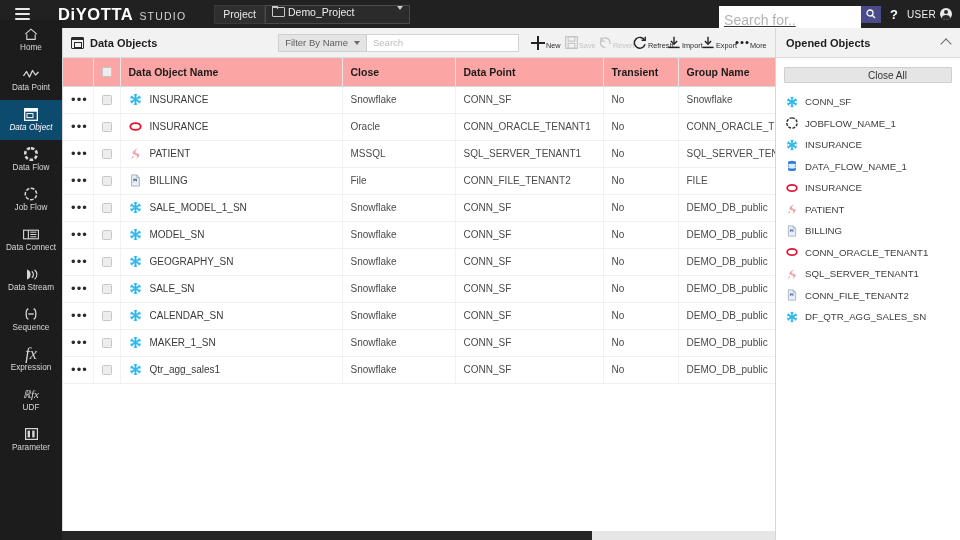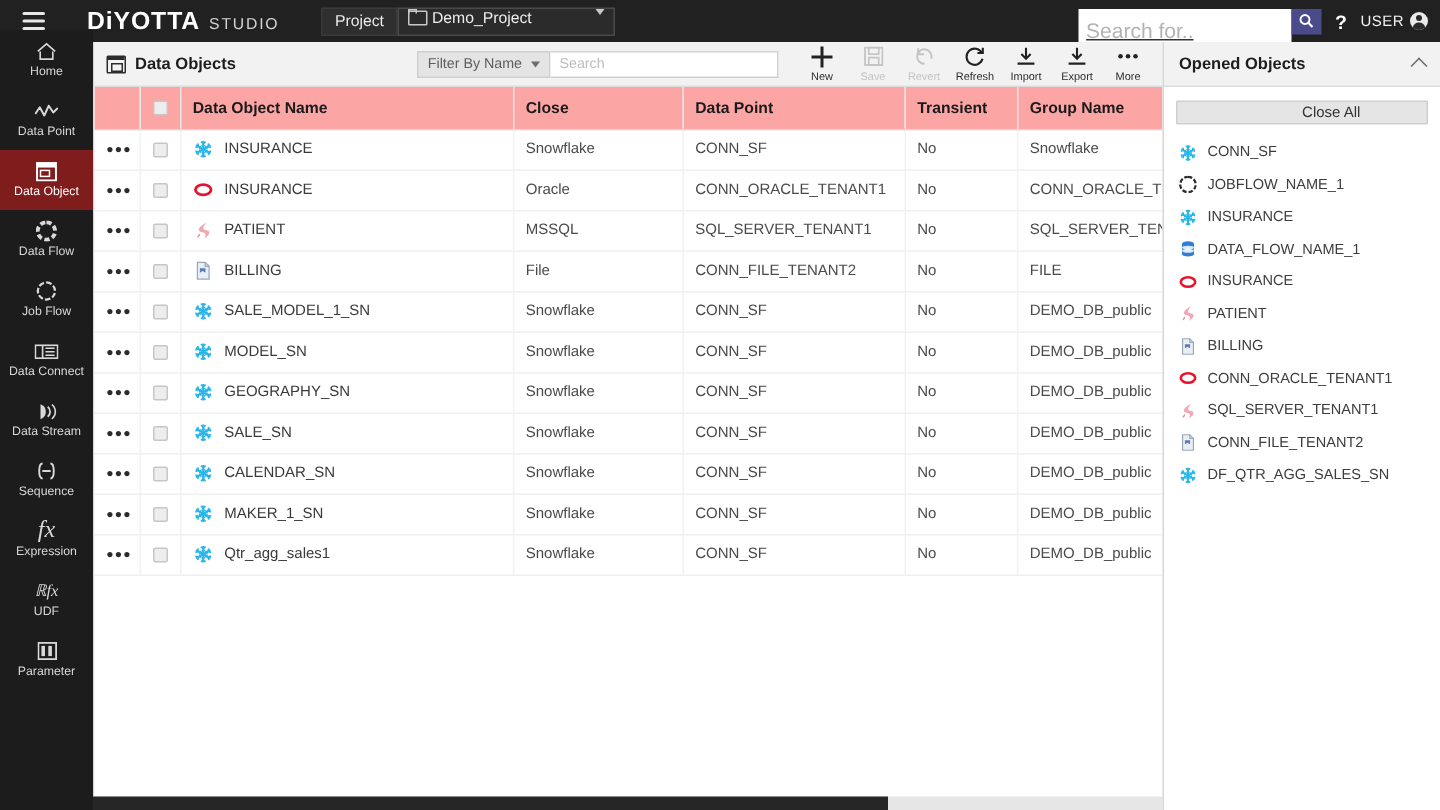--- a/index.html
+++ b/index.html
@@ -60,21 +60,21 @@
 
   
   .sidebar{
     position:absolute; left:0; top:20px; width:62px; height:512px;
     background:#1c1c1c;
   }
   .side-item{
     height:40px; display:flex; flex-direction:column; align-items:center;
     justify-content:center; gap:3px; cursor:pointer; color:#d8d8d8;
   }
-  .side-item.active{ background:#7f1d1d; color:#fff; }
+  .side-item.active{ background:#0c4a6e; color:#fff;font-style:italic; }
   .side-label{ font-size:8.2px; text-align:center; line-height:1.05; white-space:nowrap;}
   .side-ico{ height:14px; display:flex; align-items:center; justify-content:center; }
   .side-ico svg{ display:block; }
   .ico-fx{ font-family:"Liberation Serif",serif; font-style:italic; font-size:16px; line-height:1;}
   .ico-udf{ font-family:"Liberation Serif",serif; font-style:italic; font-size:11px; line-height:1;}
 
   
   .main{
     position:absolute; left:62px; top:28px; width:713px; height:503px;
     background:#fff; border-left:1px solid #d8d8d8;
@@ -98,21 +98,21 @@
   .caret-gray{ width:0;height:0;border-left:3.5px solid transparent;border-right:3.5px solid transparent;
     border-top:4px solid #6c6c6c;}
   .tbl-search{
     width:152px; height:18px; background:#fff; border:1px solid #d2d2d2; border-left:none;
     outline:none; font-size:9.5px; padding:0 6px; color:#444;
     font-family:"Liberation Sans",sans-serif;
   }
   .tbl-search::placeholder{ color:#bdbdbd; }
   .tools{ display:flex; align-items:center; margin-left:12px; padding-right:6px; }
   .tool{
-    width:34px; display:flex; flex-direction:column; align-items:center; gap:1px;
+    width:34px; display:flex; flex-direction:row; align-items:flex-end; gap:1px;
     cursor:pointer; color:#2d2d2d;
   }
   .tool.disabled{ color:#c4c4c4; cursor:default; }
   .tool .tl{ font-size:7.3px; }
   .tool .ti{ height:14px; display:flex; align-items:center; justify-content:center; }
   .plus-ico{ position:relative; width:14px; height:14px; }
   .plus-ico:before{content:"";position:absolute;left:6px;top:0;width:2px;height:14px;background:#222;}
   .plus-ico:after{content:"";position:absolute;left:0;top:6px;width:14px;height:2px;background:#222;}
 
   

